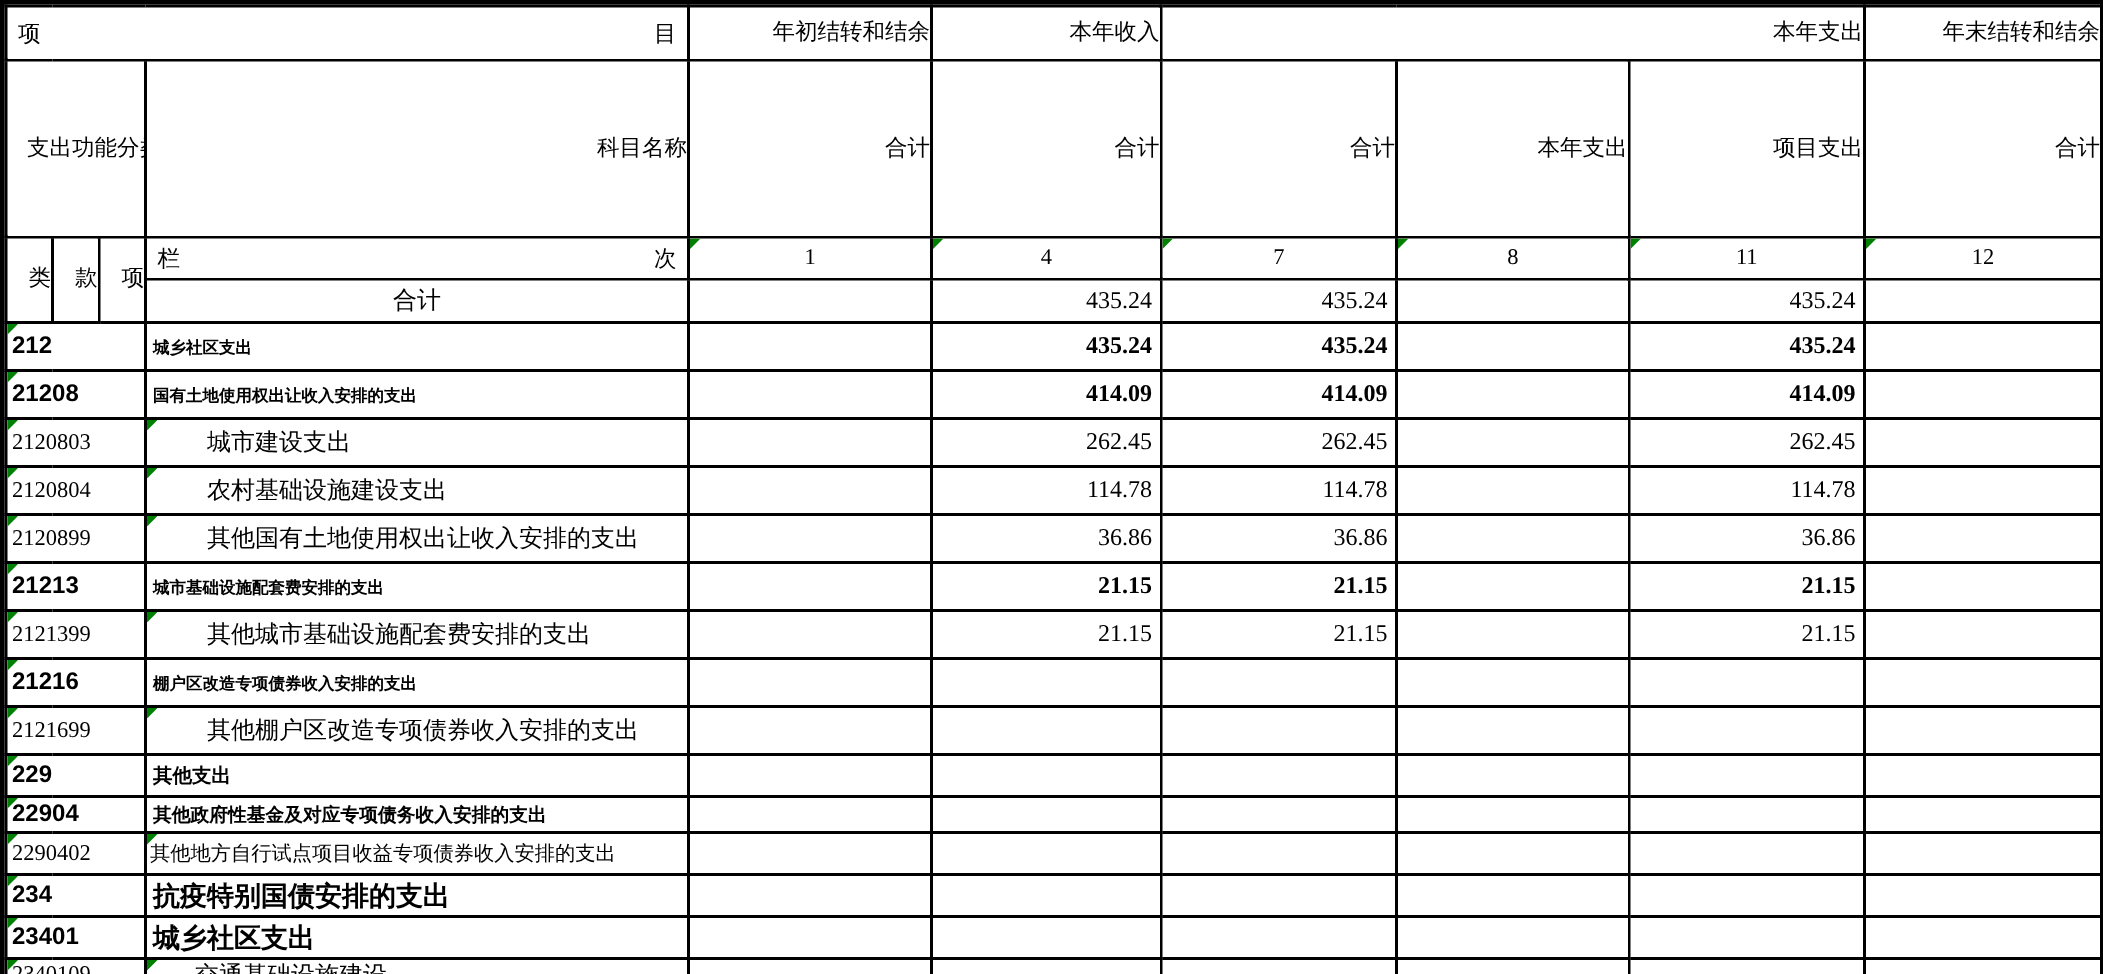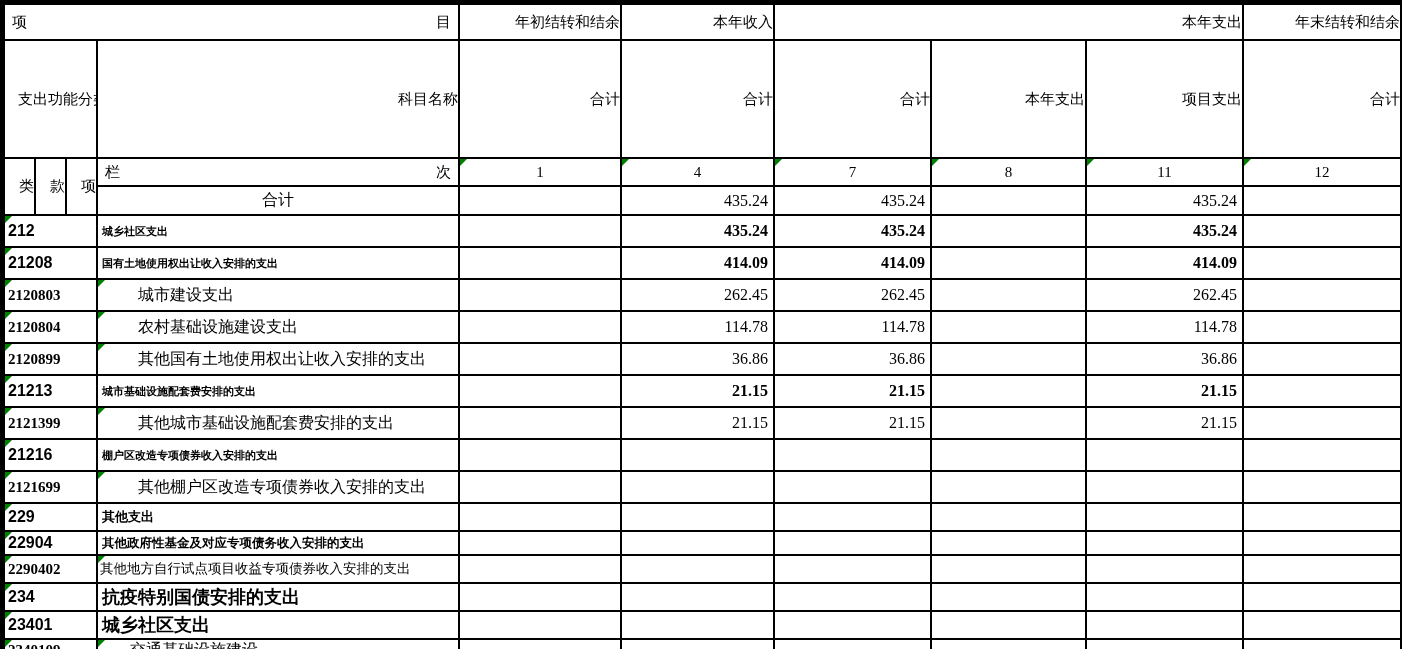--- a/index.html
+++ b/index.html
@@ -28,21 +28,21 @@
   tr.hr2{height:118px;}
   tr.hr3{height:28px;}
   tr.hr4{height:29px;}
   .th{text-align:right;font-size:15px;line-height:1.35;}
   .code-header{padding:0 13px;}
   .split{display:flex;justify-content:space-between;align-items:center;padding:0 7px;font-size:15px;}
   .colnum{text-align:center;font-size:15px;}
   
   tbody tr{height:32px;}
   tbody td{white-space:nowrap;overflow:hidden;}
-  .c-code{padding-left:3px;font-size:15px;font-weight:bold;}
+  .c-code{padding-left:3px;font-size:15px;}
   .c-name{padding-left:4px;font-size:16px;}
   .num{text-align:right;padding-right:5px;font-size:16px;}
   .r-total .c-name{text-align:center;padding-left:0;font-size:16px;}
   .r-section .c-code,.r-section-small .c-code,.r-section-xsmall .c-code,.r-section-large .c-code{
     font-weight:bold;font-size:16px;font-family:"Liberation Sans","DejaVu Sans",sans-serif;}
   .r-section .c-name{font-weight:bold;font-size:11px;font-family:Liberation Serif, serif;}
   .r-section .num{font-weight:bold;}
   .r-section-small{height:28px;margin-left:17px;}
   .r-section-small .c-name{font-weight:bold;font-size:13px;font-family:Liberation Sans, sans-serif;}
   .r-section-xsmall{height:24px;}

